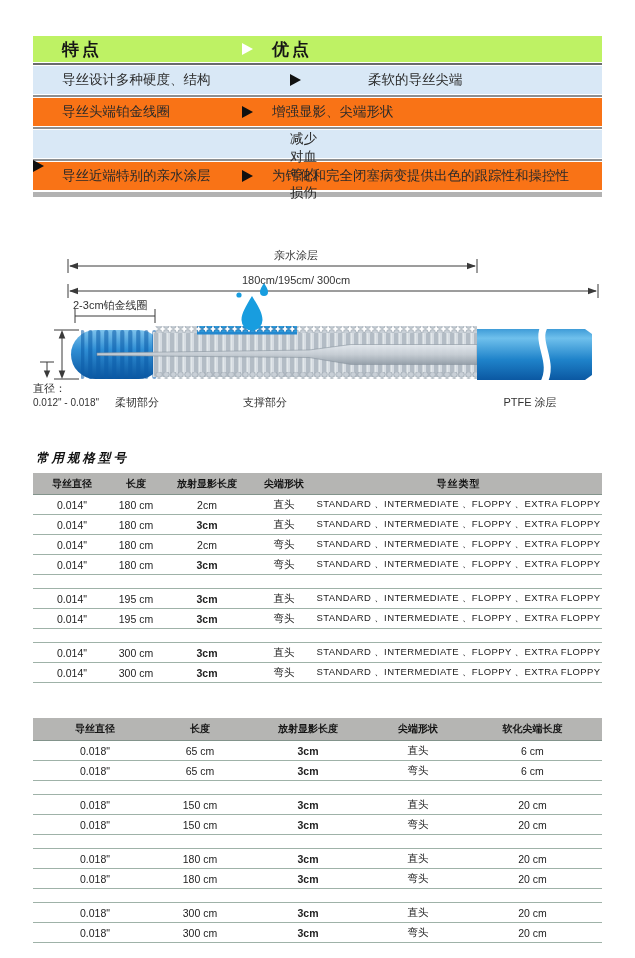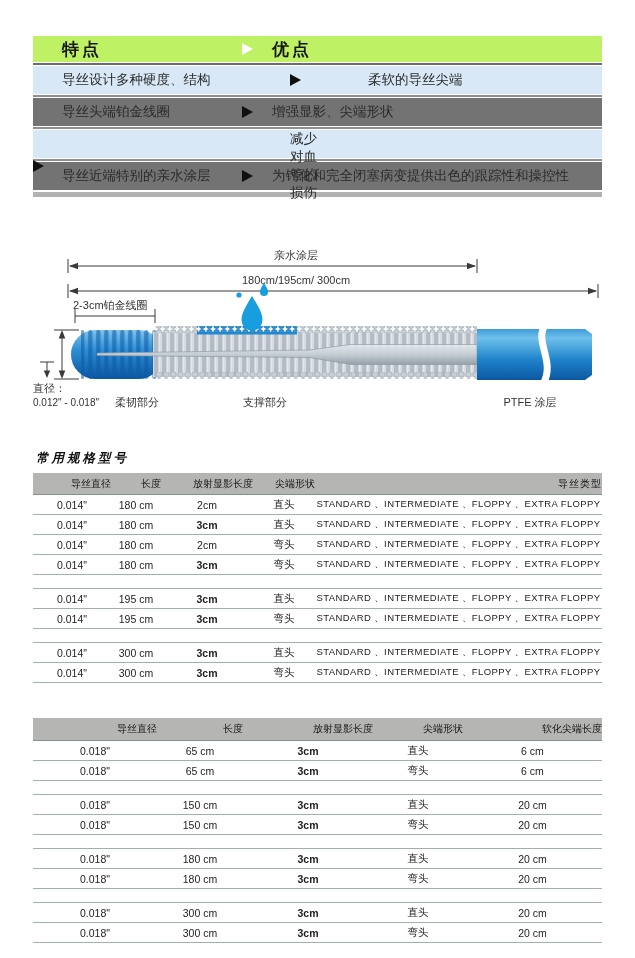--- a/index.html
+++ b/index.html
@@ -8,38 +8,38 @@
 
   
   .ftable{position:absolute;left:33px;top:36px;width:569px;}
   .fhead{display:grid;grid-template-columns:209px 30px 1fr;align-items:center;height:26px;background:#bef264;}
   .fhead .flabel{font-size:17px;font-weight:bold;color:#161616;letter-spacing:3px;}
   .pl{padding-left:29px;}
   .fsep{height:2px;background:#8e8f91;margin:1px 0;}
   .fsep.dark{background:#6a6b6d;}
   .frow{display:grid;grid-template-columns:209px 30px 1fr;align-items:center;height:28px;font-size:13.5px;color:#2a2a2a;}
   .frow.blue{background:#d9e8f6;gap:48px;}
-  .frow.green{background:#737373;}
+  .frow.green{background:#f97316;}
   .tri{width:0;height:0;border-top:6.5px solid transparent;border-bottom:6.5px solid transparent;border-left:11px solid #101010;}
   .tri-white{border-left-color:#ffffff;}
   .ffoot{height:5px;background:#b2b2b2;margin-top:2px;}
 
   
   .diagram{position:absolute;left:33px;top:245px;width:572px;height:175px;}
   .dl{font-size:11px;fill:#333;}
   .dn{font-size:10px;fill:#333;}
   .dline{stroke:#3a3a3a;stroke-width:1;}
   .tick{stroke:#3a3a3a;stroke-width:1;}
 
   
   .spec-title{position:absolute;left:36px;top:450px;font-family:Liberation Serif, serif;
               font-style:italic;font-weight:bold;font-size:12.5px;letter-spacing:3px;color:#111;}
   .spec{position:absolute;left:33px;width:569px;}
   .shead{display:flex;align-items:center;background:#b5b5b3;border-bottom:1px solid #82938b;}
-  .shead .c{font-weight:normal;color:#141414;font-size:10px;text-align:right;}
+  .shead .c{font-weight:bold;color:#141414;font-size:10px;}
   .srow{display:flex;align-items:center;border-bottom:1px solid #9fb2a8;font-size:10.5px;color:#222;}
   .sgap{border-bottom:1px solid #9fb2a8;}
   .c{text-align:center;}
   .bold{font-weight:bold;}
 
   .t1{top:473px;}
   .t1 .shead{height:21px;}
   .t1 .srow{height:19px;}
   .t1 .sgap{height:13px;}
   .t1 .c1{width:78px;}.t1 .c2{width:50px;}.t1 .c3{width:92px;}.t1 .c4{width:62px;}

